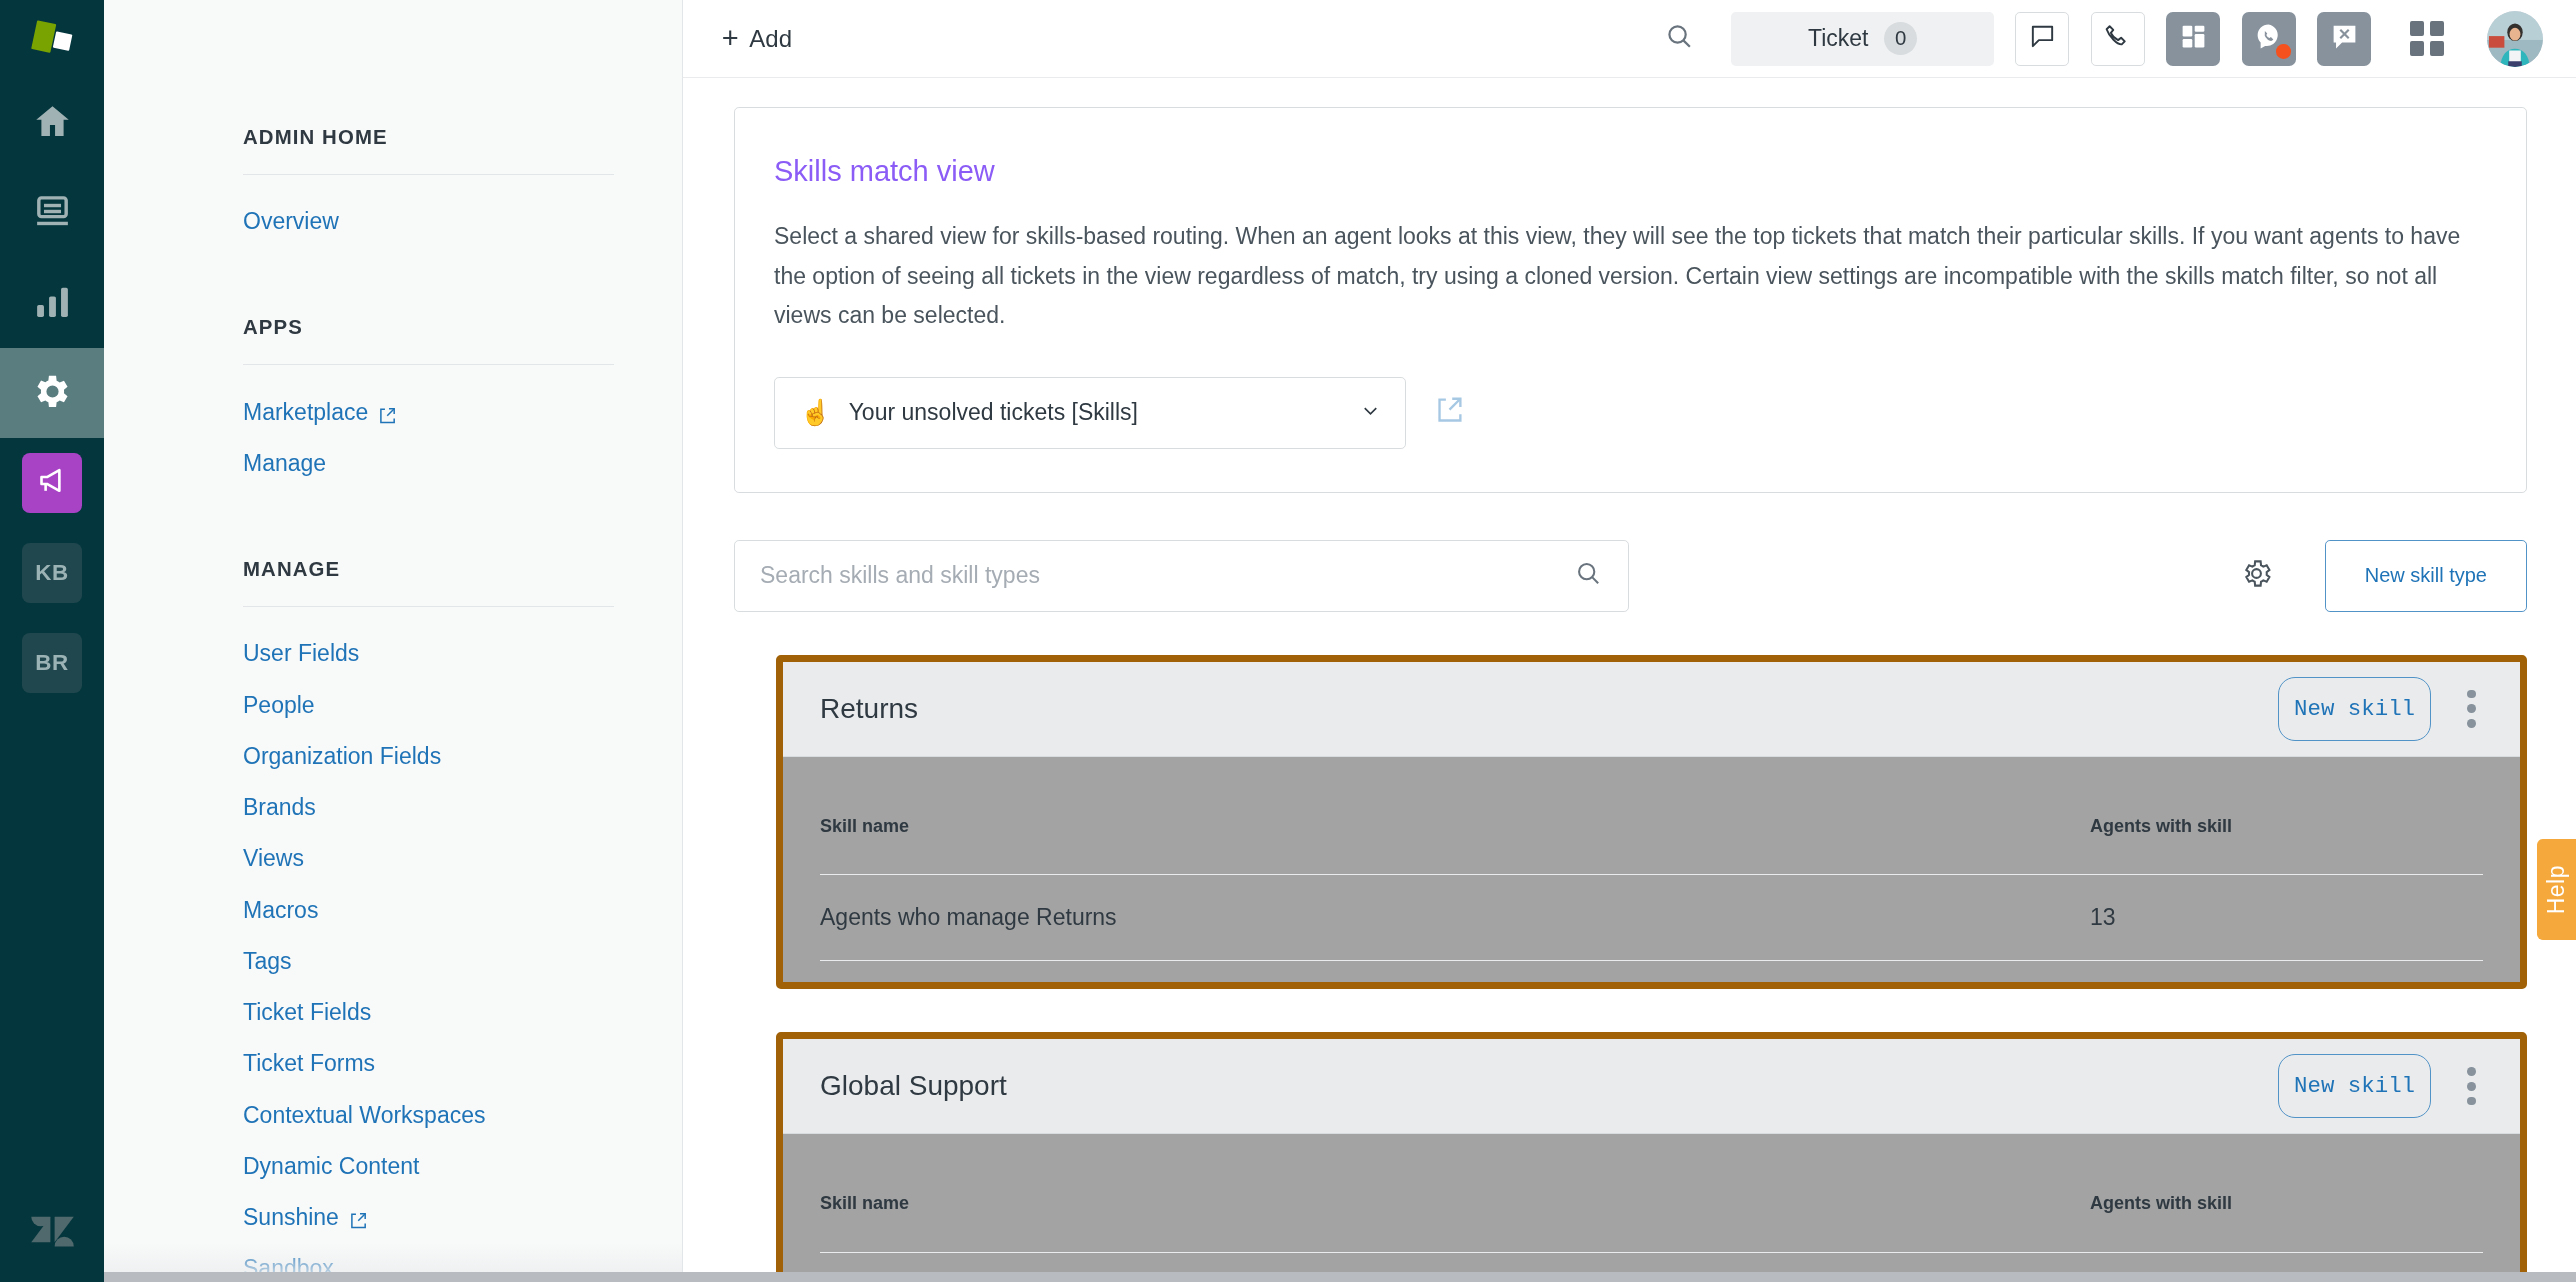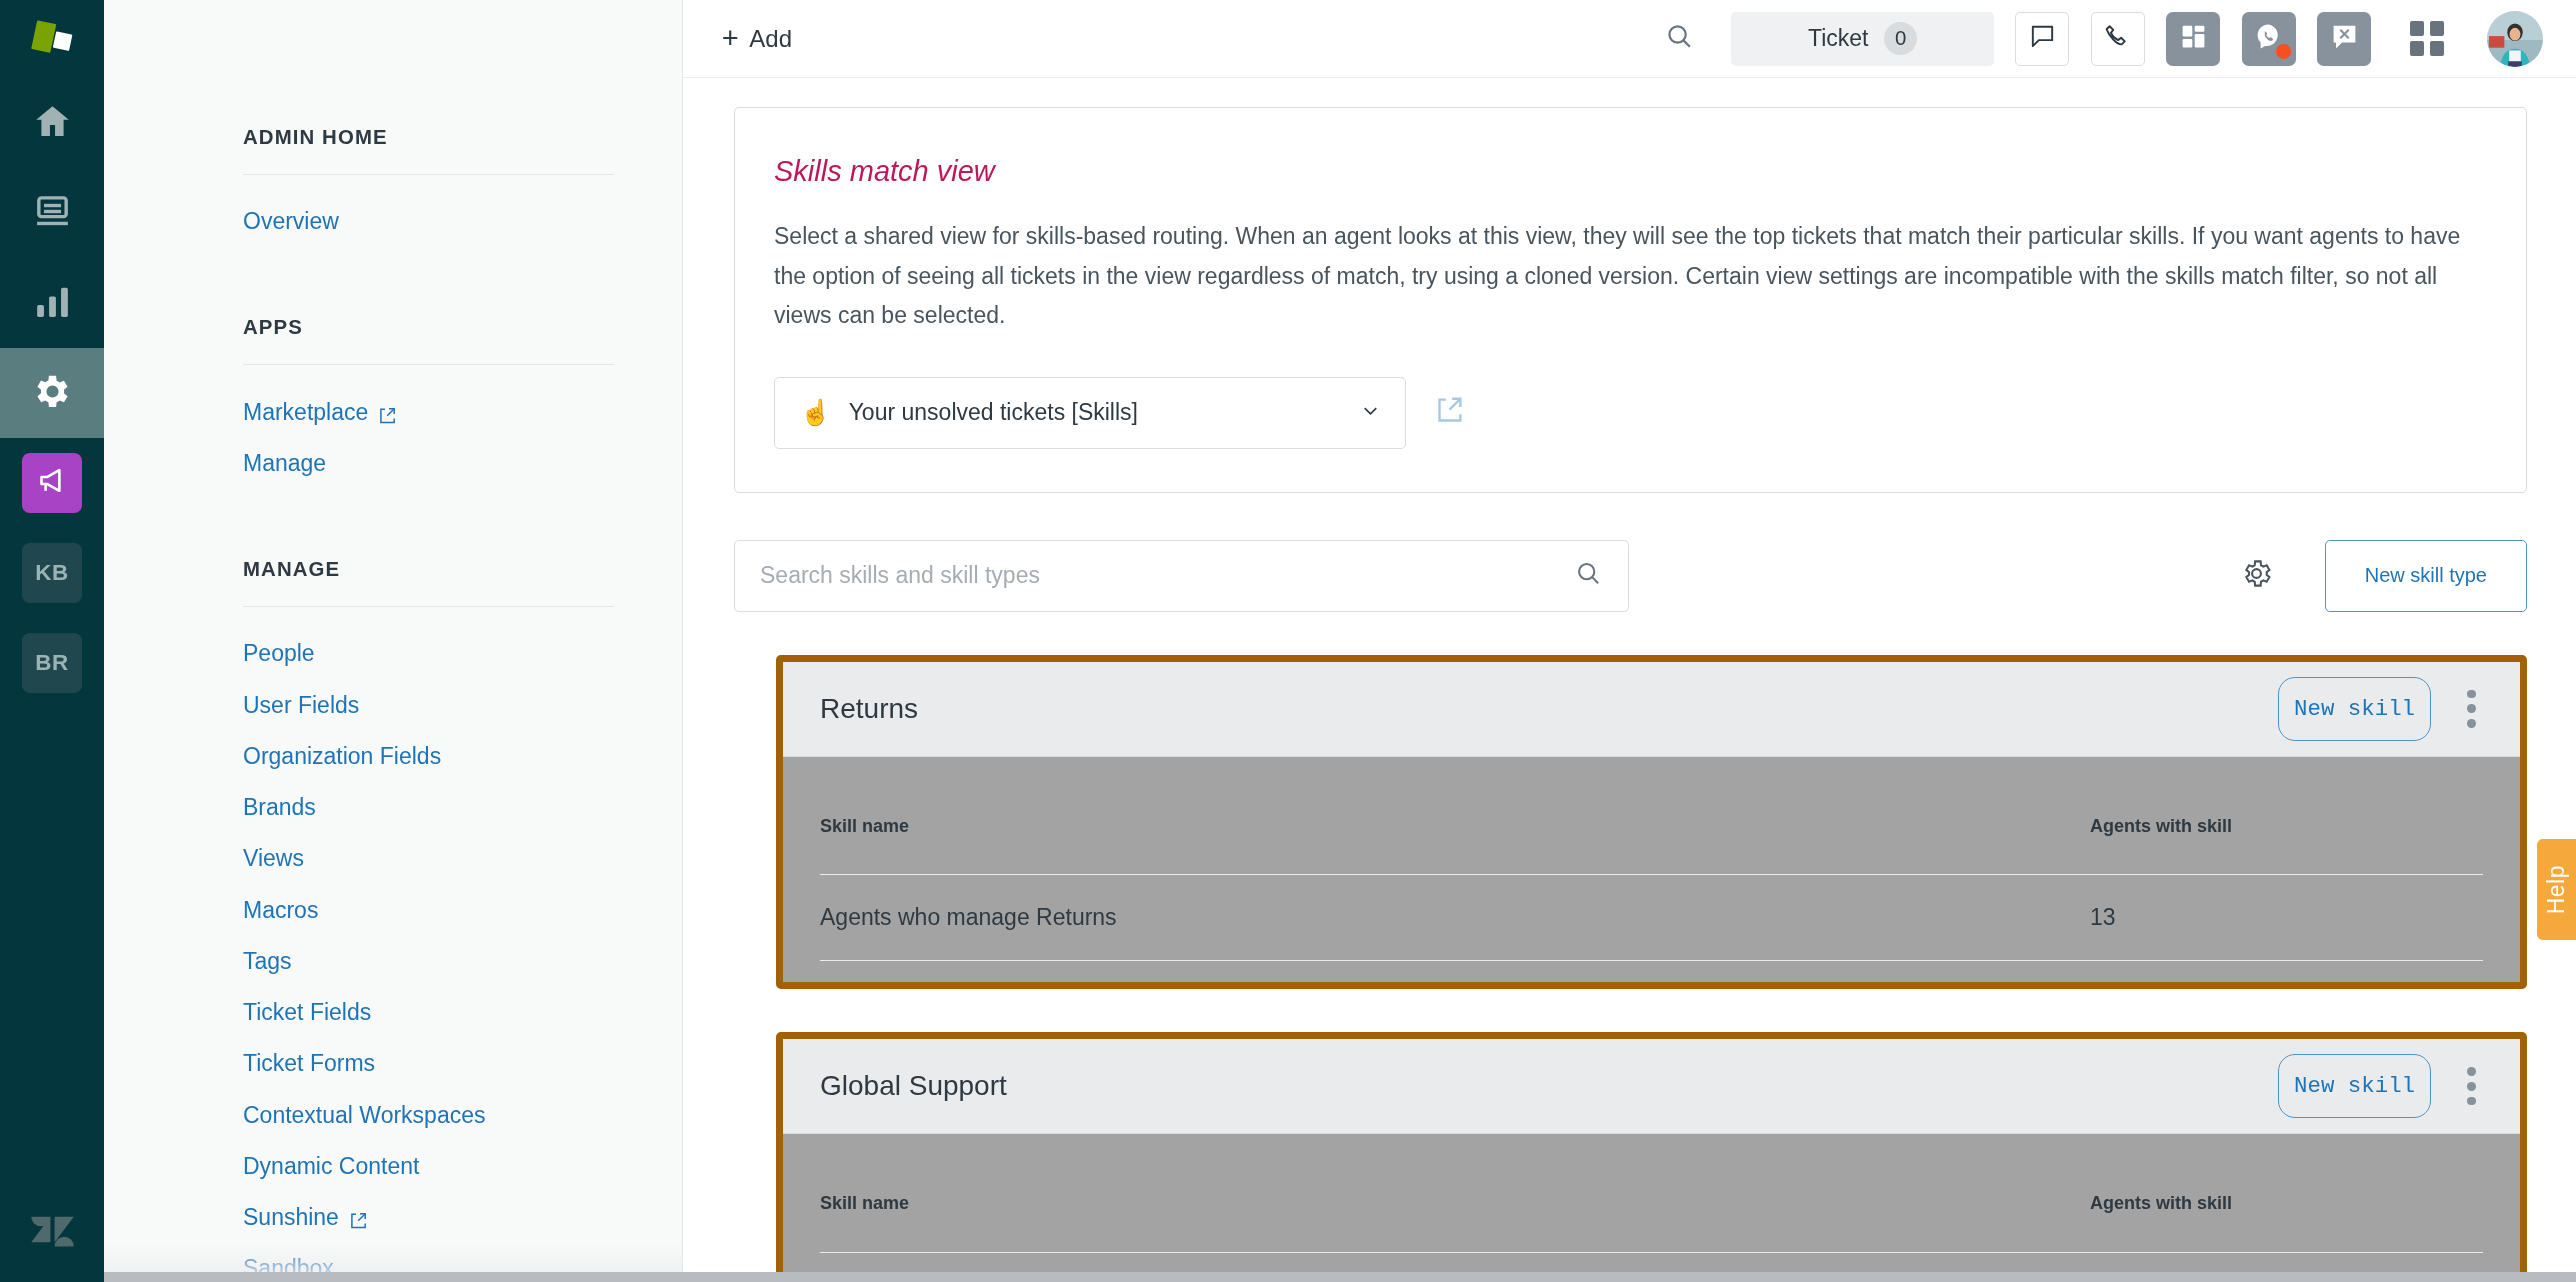--- a/index.html
+++ b/index.html
@@ -119,21 +119,21 @@
 
   
   .content {
     flex: 1 1 auto; background: #fff; overflow: hidden;
     padding: 29px 49px 0 51px; position: relative;
   }
   .card {
     border: 1px solid #d8dcde; border-radius: 4.9px; background: #fff;
   }
   .card-pad { padding: 47px 39px 43px 39px; }
-  .card-title { font-size: 29px; color: #be185d; font-weight: 400; font-style: italic; }
+  .card-title { font-size: 29px; color: #8b5cf6; font-weight: 400; }
   .card-desc {
     margin-top: 29px; font-size: 23px; line-height: 1.72; color: #49545c;
     max-width: 1732px;
   }
   .select-row { margin-top: 41px; display: flex; align-items: center; gap: 29px; }
   .select-box {
     width: 632px; height: 72px; border: 1px solid #d8dcde; border-radius: 4.9px;
     display: flex; align-items: center; padding: 0 23px 0 25px; cursor: pointer;
     background: #fff;
   }
@@ -324,24 +324,24 @@
           </span>
         </div>
         <div class="sb-link">
           <span>Manage</span>
         </div>
       </div>
 
       <div class="sb-head spaced">Manage</div>
       <div class="sb-list">
         <div class="sb-link">
+            <span>User Fields</span>
+          </div>
+        <div class="sb-link">
             <span>People</span>
-          </div>
-        <div class="sb-link">
-            <span>User Fields</span>
           </div>
         <div class="sb-link">
             <span>Organization Fields</span>
           </div>
         <div class="sb-link">
             <span>Brands</span>
           </div>
         <div class="sb-link">
             <span>Views</span>
           </div>

